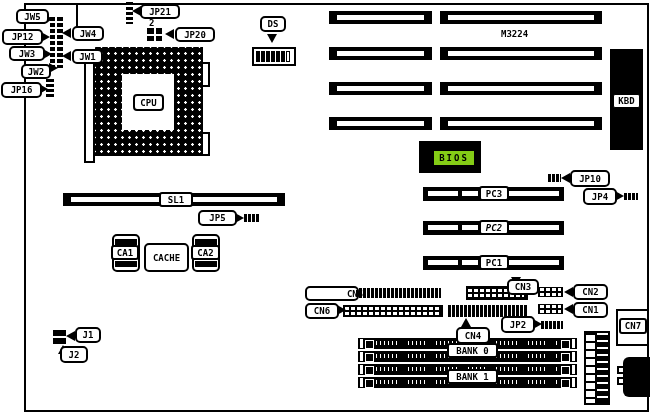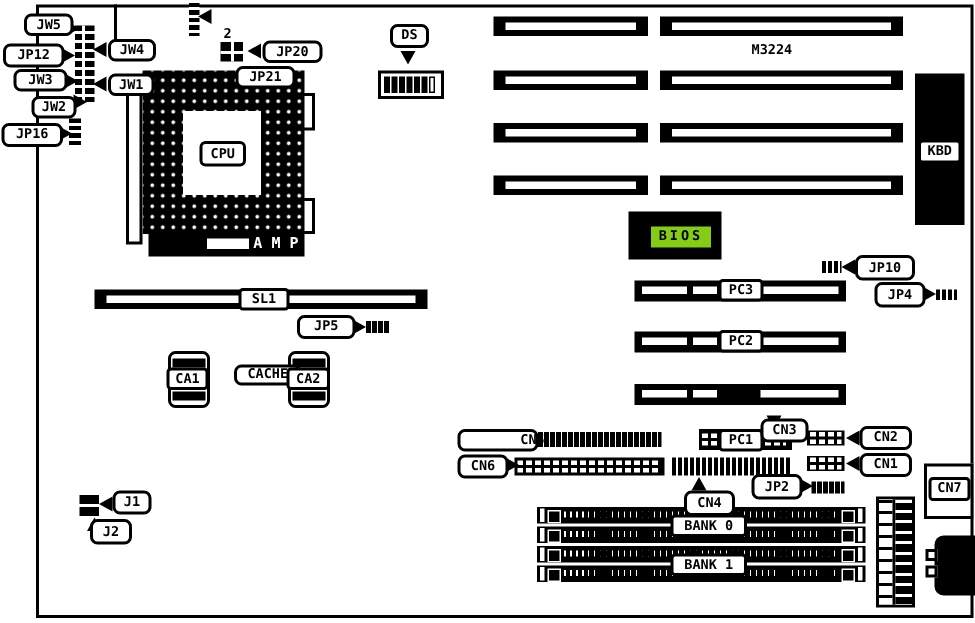--- a/index.html
+++ b/index.html
@@ -59,24 +59,20 @@
   <div class="abs outline" style="left:24px;top:3px;width:625px;height:409px;"></div>
   <div class="abs blk" style="left:76px;top:3px;width:2px;height:28px;"></div>
 
   <div class="abs" style="left:84px;top:57px;width:11px;height:106px;background:#fff;border:2px solid #000;z-index:2;"></div>
   <div class="abs pga" style="left:95px;top:47px;width:108px;height:109px;z-index:1;">
     <div class="abs" style="left:27px;top:27px;width:52px;height:56px;background:#fff;"></div>
   </div>
   <div class="chip-lbl" style="left:133px;top:94px;width:31px;height:17px;">CPU</div>
   <div class="abs" style="left:200px;top:62px;width:10px;height:25px;background:#fff;border:2px solid #000;"></div>
   <div class="abs" style="left:200px;top:132px;width:10px;height:24px;background:#fff;border:2px solid #000;"></div>
-  <div class="abs blk" style="left:99px;top:154px;width:104px;height:17px;">
-    <div class="abs" style="left:39px;top:5px;width:28px;height:7px;background:#fff;"></div>
-    <div class="abs" style="right:4px;top:3px;color:#fff;font:bold 10px 'DejaVu Sans Mono',monospace;">A M P</div>
-  </div>
 
   <div class="abs" style="left:50px;top:17px;width:13px;height:51px;
               background-image:linear-gradient(90deg,rgba(0,0,0,0) 0 5px,#fff 5px 7px,rgba(0,0,0,0) 7px),
                                repeating-linear-gradient(180deg,#000 0 4px,#fff 4px 6px);"></div>
   <div class="abs" style="left:46px;top:79px;width:8px;height:19px;
               background:repeating-linear-gradient(180deg,#000 0 3px,#fff 3px 5px);"></div>
 
   <div class="lbl" style="left:16px;top:9px;width:33px;">JW5</div>
   <div class="ptr ptr-right" style="left:44px;top:14px;"></div>
 
@@ -93,21 +89,21 @@
   <div class="ptr ptr-right" style="left:39px;top:84px;"></div>
 
   <div class="lbl" style="left:72px;top:26px;width:32px;">JW4</div>
   <div class="ptr ptr-left" style="left:62px;top:28px;"></div>
 
   <div class="lbl" style="left:72px;top:49px;width:31px;">JW1</div>
   <div class="ptr ptr-left" style="left:62px;top:51px;"></div>
 
   <div class="abs" style="left:126px;top:2px;width:7px;height:22px;
               background:repeating-linear-gradient(180deg,#000 0 3px,#fff 3px 5px);"></div>
-  <div class="lbl" style="left:157px;top:4px;width:40px;margin-top:40px;">JP21</div>
+  <div class="lbl" style="left:140px;top:4px;width:40px;">JP21</div>
   <div class="ptr ptr-left" style="left:132px;top:6px;"></div>
   <div class="plain-lbl" style="left:149px;top:18px;">2</div>
   <div class="abs" style="left:147px;top:28px;width:15px;height:13px;background-color:#000;
               background-image:linear-gradient(#fff,#fff),linear-gradient(#fff,#fff);
               background-size:100% 2px,2px 100%;background-position:center center;
               background-repeat:no-repeat;"></div>
   <div class="lbl" style="left:175px;top:27px;width:40px;">JP20</div>
   <div class="ptr ptr-left" style="left:165px;top:29px;"></div>
 
   <div class="lbl" style="left:260px;top:16px;width:26px;height:16px;">DS</div>
@@ -171,45 +167,45 @@
     <div class="pstripe" style="left:39px;width:16px;"></div>
     <div class="pstripe" style="left:84px;width:52px;"></div>
   </div>
   <div class="chip-lbl" style="left:479px;top:186px;width:30px;height:15px;border-radius:3px;">PC3</div>
 
   <div class="slot" style="left:423px;top:221px;width:141px;height:14px;">
     <div class="pstripe" style="left:5px;width:30px;"></div>
     <div class="pstripe" style="left:39px;width:16px;"></div>
     <div class="pstripe" style="left:84px;width:52px;"></div>
   </div>
-  <div class="chip-lbl" style="left:479px;top:220px;width:30px;height:15px;border-radius:3px;">PC2</div>
+  <div class="chip-lbl" style="left:479px;top:220px;width:30px;height:15px;border-radius:3px;font-style:italic;">PC2</div>
 
   <div class="slot" style="left:423px;top:256px;width:141px;height:14px;">
     <div class="pstripe" style="left:5px;width:30px;"></div>
     <div class="pstripe" style="left:39px;width:16px;"></div>
     <div class="pstripe" style="left:84px;width:52px;"></div>
   </div>
-  <div class="chip-lbl" style="left:479px;top:255px;width:30px;height:15px;border-radius:3px;margin-top:31px;">PC1</div>
+  <div class="chip-lbl" style="left:479px;top:255px;width:30px;height:15px;border-radius:3px;">PC1</div>
 
   <div class="slot" style="left:63px;top:193px;width:222px;height:13px;">
       <div class="stripe"></div>
     </div>
   <div class="chip-lbl" style="left:159px;top:192px;width:34px;height:15px;border-radius:3px;">SL1</div>
 
   <div class="lbl" style="left:198px;top:210px;width:39px;height:16px;">JP5</div>
   <div class="ptr ptr-right" style="left:235px;top:213px;"></div>
   <div class="abs dash-v" style="left:244px;top:214px;width:16px;height:8px;"></div>
 
   <div class="abs" style="left:112px;top:234px;width:28px;height:38px;background:#fff;border:2px solid #000;border-radius:5px;">
     <div class="abs blk" style="left:1px;right:1px;top:3px;height:6px;"></div>
     <div class="abs blk" style="left:1px;right:1px;bottom:3px;height:6px;"></div>
   </div>
   <div class="chip-lbl" style="left:111px;top:245px;width:28px;height:15px;border-radius:3px;">CA1</div>
 
-  <div class="lbl" style="left:144px;top:243px;width:45px;height:14px;margin-left:12px;">CACHE</div>
+  <div class="lbl" style="left:144px;top:243px;width:45px;height:29px;">CACHE</div>
 
   <div class="abs" style="left:192px;top:234px;width:28px;height:38px;background:#fff;border:2px solid #000;border-radius:5px;">
     <div class="abs blk" style="left:1px;right:1px;top:3px;height:6px;"></div>
     <div class="abs blk" style="left:1px;right:1px;bottom:3px;height:6px;"></div>
   </div>
   <div class="chip-lbl" style="left:191px;top:245px;width:29px;height:15px;border-radius:3px;">CA2</div>
 
   <div class="lbl" style="left:305px;top:286px;width:34px;padding-left:48px;">CN5</div>
   <div class="ptr ptr-right" style="left:337px;top:288px;"></div>
   <div class="abs dash-v" style="left:347px;top:288px;width:94px;height:10px;"></div>

